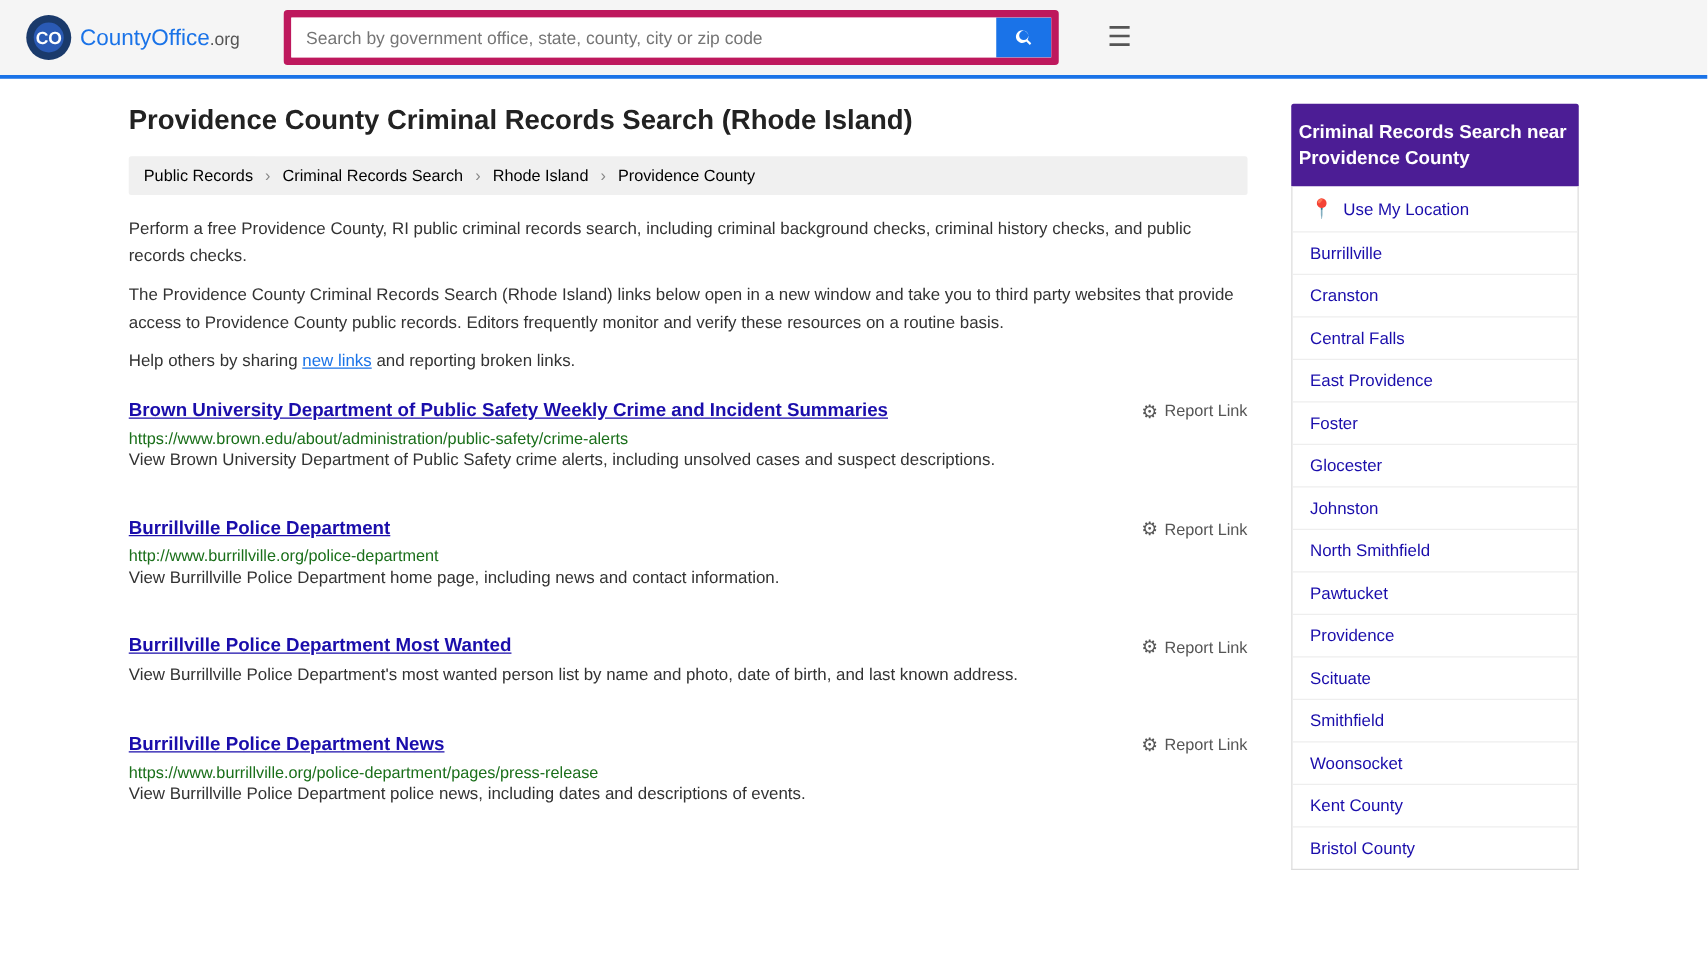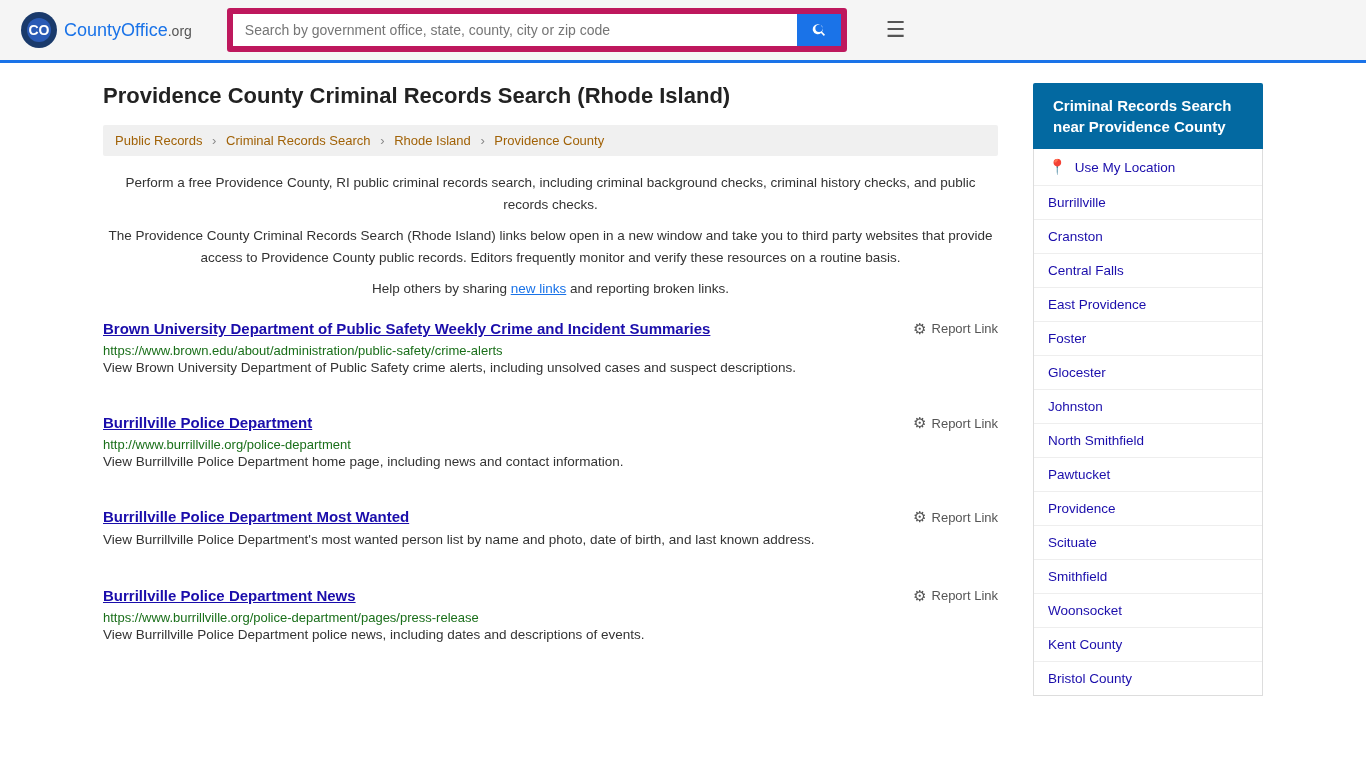--- a/index.html
+++ b/index.html
@@ -91,32 +91,31 @@
     
     .breadcrumb {
       background: #f0f0f0;
       padding: 8px 12px;
       border-radius: 2px;
       margin-bottom: 16px;
       font-size: 13px;
       color: #555;
     }
     .breadcrumb a {
-      color: #a16207;
+      color: #000000;
       text-decoration: none;
     }
     .breadcrumb .sep { margin: 0 6px; color: #888; }
 
     
     .description {
       font-size: 13.5px;
       line-height: 1.6;
       margin-bottom: 10px;
       color: #333;
-      text-align: center;
     }
     .description a {
       color: #1a73e8;
       text-decoration: underline;
     }
 
     
     .result-item {
       margin-top: 20px;
       padding-bottom: 16px;
@@ -158,23 +157,23 @@
       color: #333;
       line-height: 1.5;
     }
 
     
     .sidebar {
       width: 230px;
       flex-shrink: 0;
     }
     .sidebar-header {
-      background: #0369a1;
+      background: #4c1d95;
       color: #fff;
-      padding: 12px 20px;
+      padding: 12px 6px;
       font-size: 15px;
       font-weight: bold;
       line-height: 1.4;
       border-radius: 2px 2px 0 0;
     }
     .sidebar-list {
       border: 1px solid #ddd;
       border-top: none;
     }
     .sidebar-item {

